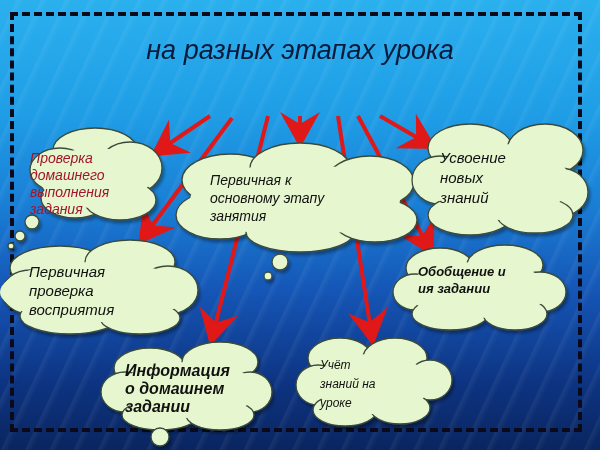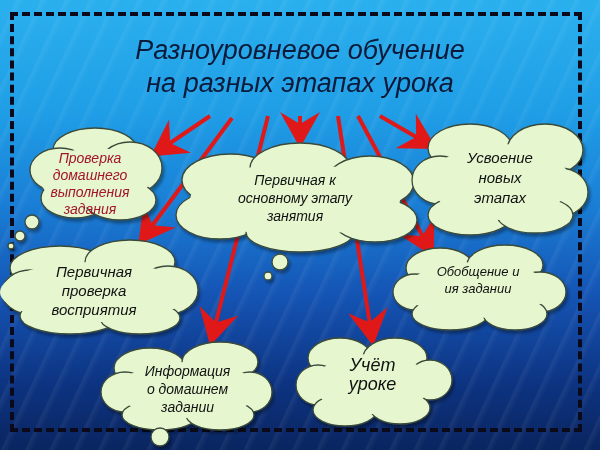--- a/index.html
+++ b/index.html
@@ -7,32 +7,31 @@
     font-family: "Liberation Sans", sans-serif; }
   .bg { position:absolute; inset:0;
     background: linear-gradient(180deg, #2bb0ee 0%, #1f9ee6 25%, #1a7fd6 45%, #1555b5 65%, #0d3482 85%, #0a2560 100%); }
   .rays { position:absolute; inset:0;
     background: repeating-linear-gradient(115deg, rgba(255,255,255,0.0) 0px, rgba(255,255,255,0.0) 14px, rgba(255,255,255,0.06) 16px, rgba(255,255,255,0.0) 22px); }
   .frame { position:absolute; left:10px; top:12px; width:572px; height:420px;
     border:4px dashed #0a0a1a; box-sizing:border-box; }
   .title { position:absolute; left:0; width:600px; top:34px; text-align:center;
     font-style:italic; font-size:27px; line-height:33px; color:#0b1a3a; }
   svg.layer { position:absolute; left:0; top:0; }
-  .cloud-text { position:absolute; text-align:center; font-style:italic; color:#111; }
+  .cloud-text { position:absolute; font-style:italic; color:#111; }
   .red { color:#a3142a; }
 </style>
 </head>
 <body>
 
 <div class="bg"></div>
 <div class="rays"></div>
 <div class="frame"></div>
 
 <div class="title">
-  <div>Разноуровневое обучение</div>
   <div>на разных этапах урока</div>
 </div>
 
 <svg class="layer" width="600" height="450" viewBox="0 0 600 450">
   <defs>
     <marker id="ah" markerWidth="10" markerHeight="10" refX="7" refY="5" orient="auto" markerUnits="strokeWidth">
       <path d="M0,0 L9,5 L0,10 L3,5 Z" fill="#e01818"></path>
     </marker>
     <filter id="sh" x="-10%" y="-10%" width="130%" height="130%">
       <feDropShadow dx="2" dy="3" stdDeviation="1.5" flood-color="#000" flood-opacity="0.35"></feDropShadow>
@@ -137,36 +136,37 @@
 
 <div class="cloud-text" style="left:210px; top:171px; width:170px; font-size:14px; line-height:18px;">
   <div>Первичная к</div>
   <div>основному этапу</div>
   <div>занятия</div>
 </div>
 
 <div class="cloud-text" style="left:440px; top:148px; width:120px; font-size:15px; line-height:20px;font-style:italic;">
   <div>Усвоение</div>
   <div>новых</div>
-  <div>этапах</div>
+  <div>знаний</div>
 </div>
 
 <div class="cloud-text" style="left:29px; top:262px; width:130px; font-size:15px; line-height:19px;">
   <div>Первичная</div>
   <div>проверка</div>
   <div>восприятия</div>
 </div>
 
-<div class="cloud-text" style="left:418px; top:263px; width:120px; font-size:13px; line-height:17px;">
+<div class="cloud-text" style="left:418px; top:263px; width:120px; font-size:13px; line-height:17px;font-weight:bold;">
   <div>Обобщение и</div>
   <div>ия задании</div>
 </div>
 
-<div class="cloud-text" style="left:125px; top:362px; width:125px; font-size:14px; line-height:18px;">
+<div class="cloud-text" style="left:125px; top:362px; width:125px; font-size:16px; line-height:18px;font-weight:bold;">
   <div>Информация</div>
   <div>о домашнем</div>
   <div>задании</div>
 </div>
 
-<div class="cloud-text" style="left:320px; top:356px; width:105px; font-size:18px; line-height:19px;">
+<div class="cloud-text" style="left:320px; top:356px; width:105px; font-size:12px; line-height:19px;">
   <div>Учёт</div>
+  <div>знаний на</div>
   <div>уроке</div>
 </div>
 
 </body></html>

